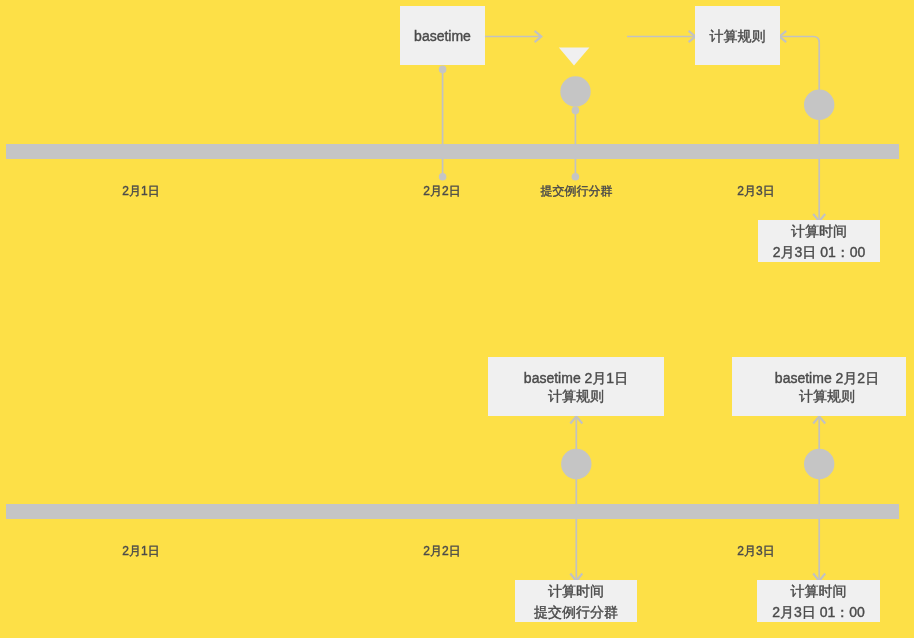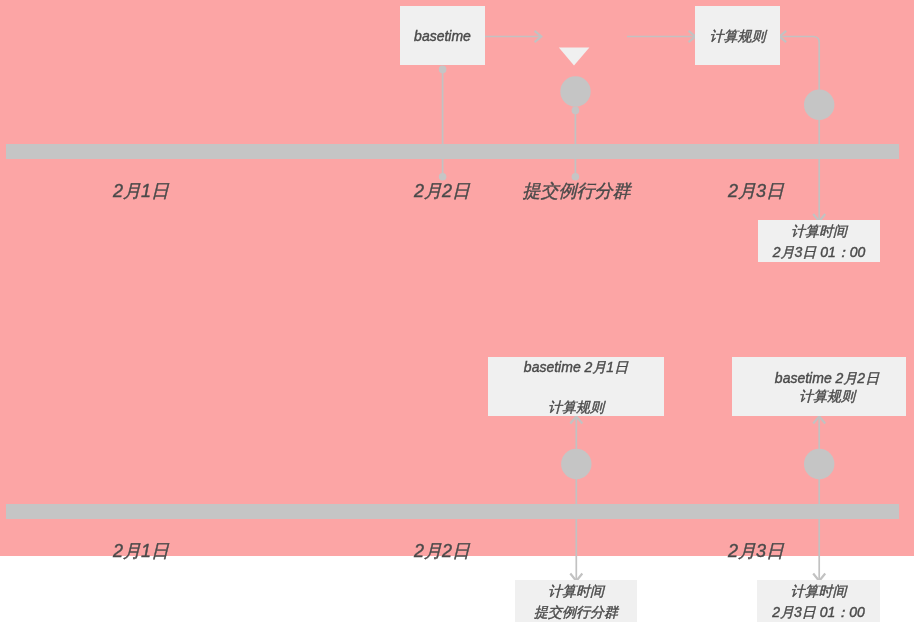--- a/index.html
+++ b/index.html
@@ -12,23 +12,22 @@
     -webkit-text-stroke: 0.4px currentColor;
     width: 914px;
     height: 638px;
     overflow: hidden;
     font-family: "Liberation Sans", sans-serif;
     -webkit-font-smoothing: antialiased;
   }
   #stage {
     position: relative;
     width: 914px;
-    height: 556px;
-    background: #fca5a5;
-    font-style: italic;
+    height: 638px;
+    background: #fde047;
   }
   .tl-bar {
     position: absolute;
     background: #c5c5c5;
   }
   .node-box {
     position: absolute;
     background: #f0f0f0;
     box-sizing: border-box;
     display: flex;
@@ -39,21 +38,21 @@
     font-size: 14px;
     line-height: 20.5px;
     padding-top: 1px;
     white-space: nowrap;
   }
   .node-box.tight { line-height: 18px; }
   .tl-label {
     position: absolute;
     transform: translateX(-50%);
     color: #4a4a4a;
-    font-size: 18px;
+    font-size: 12px;
     line-height: 14px;
     white-space: nowrap;
   }
   svg.overlay .arrowhead { stroke-width: 2.2; stroke-linecap: butt; stroke-linejoin: miter; }
   svg.overlay {
     position: absolute;
     left: 0;
     top: 0;
     width: 914px;
     height: 638px;
@@ -86,21 +85,21 @@
     <span>2月3日 01：00</span>
   </div>
 
   <div class="tl-label" style="left:141px; top:183.5px;">2月1日</div>
   <div class="tl-label" style="left:442px; top:183.5px;">2月2日</div>
   <div class="tl-label" style="left:576.5px; top:183.5px;">提交例行分群</div>
   <div class="tl-label" style="left:756px; top:183.5px;">2月3日</div>
 
   <div class="tl-bar" style="left:6px; top:504px; width:893px; height:15px;"></div>
 
-  <div class="node-box tight" style="left:488px; top:357px; width:176px; height:59px;justify-content:space-between;">
+  <div class="node-box tight" style="left:488px; top:357px; width:176px; height:59px;">
     <span>basetime 2月1日</span>
     <span>计算规则</span>
   </div>
 
   <div class="node-box tight" style="left:732px; top:357px; width:174px; height:59px;padding-left:16px;">
     <span>basetime 2月2日</span>
     <span>计算规则</span>
   </div>
 
   <div class="node-box" style="left:515px; top:580px; width:122px; height:42px;">

